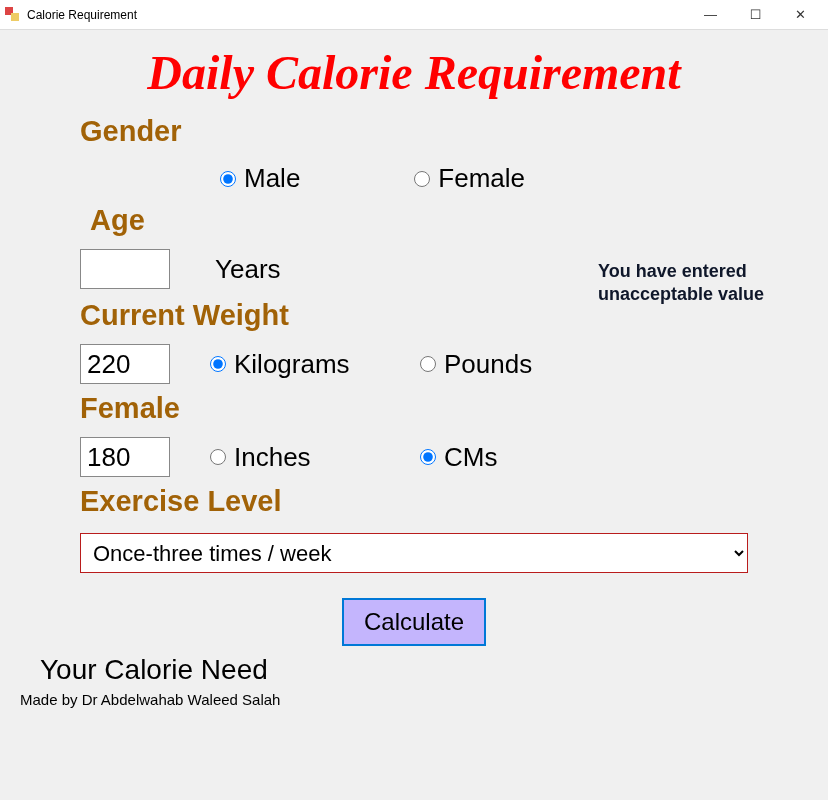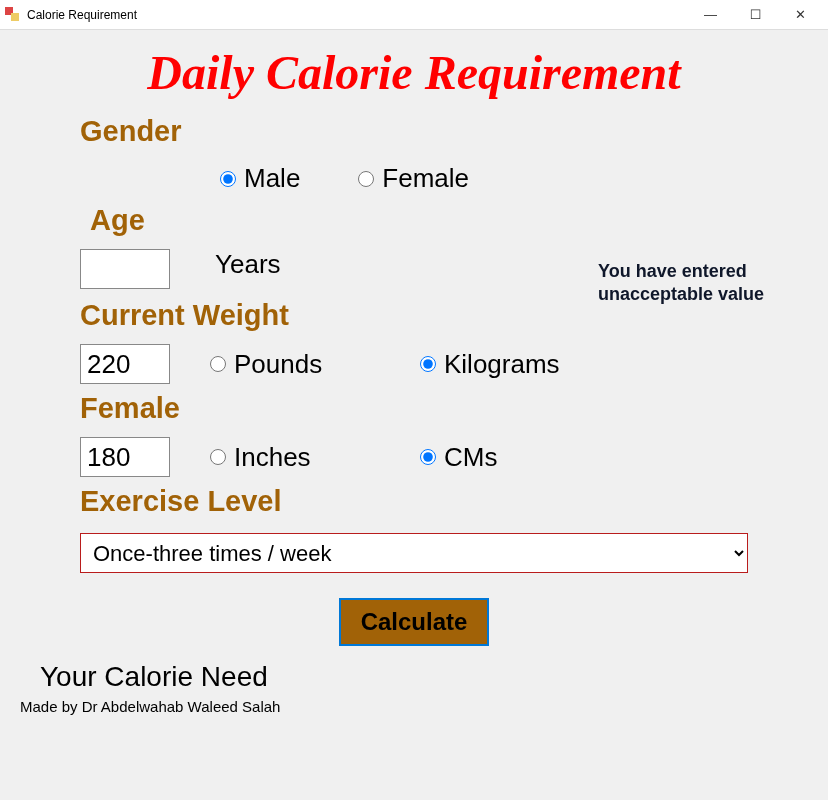--- a/index.html
+++ b/index.html
@@ -83,34 +83,35 @@
       font-weight: bold;
       font-size: 29px;
       color: #a16207;
       margin-left: 60px;
       margin-top: 8px;
     }
     .radio-row {
       display: flex;
       align-items: center;
       margin: 15px 0 10px 200px;
-      gap: 58px;
+      gap: 114px;
       font-size: 26px;
     }
     .radio-item {
       display: flex;
       align-items: center;
       gap: 8px;
     }
     .radio-item input[type="radio"] {
       width: 16px;
       height: 16px;
     }
     .input-row {
       display: flex;
+      align-items: center;
       margin: 12px 0 10px 60px;
       gap: 45px;
     }
     .text-input {
       width: 90px;
       height: 40px;
       font-size: 26px;
       padding: 2px 6px;
       border: 1px solid #888;
       background: #fff;
@@ -147,25 +148,25 @@
     .exercise-select {
       width: 100%;
       height: 40px;
       font-size: 22px;
       padding: 4px 8px;
       border: 1px solid #b91c1c;
       background: #fff;
     }
     .calc-btn {
       display: block;
-      margin: 25px auto 15px auto;
+      margin: 25px auto 8px auto;
       padding: 8px 20px;
       font-size: 24px;
-      font-weight: bold;
-      background: #a16207;
+      font-weight: normal;
+      background: #c4b5fd;
       border: 2px solid #0078d7;
       cursor: pointer;
     }
     .result-label {
       font-size: 28px;
       margin-left: 20px;
       margin-top: 5px;
     }
     .footer {
       font-size: 15px;
@@ -206,26 +207,26 @@
     <input type="text" class="text-input" value="" style="">
     <span class="unit-label">Years</span>
   </div>
 
   <div class="error-msg">You have entered unacceptable value</div>
 
   <div class="section-label">Current Weight</div>
   <div class="unit-radio-row">
     <input type="text" class="text-input" value="220" style="">
     <label class="radio-item">
+      <input type="radio" name="weight-unit" checked="" style="">
+      <span>Kilograms</span>
+    </label>
+    <label class="radio-item">
       <input type="radio" name="weight-unit" style="">
       <span>Pounds</span>
-    </label>
-    <label class="radio-item">
-      <input type="radio" name="weight-unit" checked="" style="">
-      <span>Kilograms</span>
     </label>
   </div>
 
   <div class="section-label">Female</div>
   <div class="unit-radio-row">
     <input type="text" class="text-input" value="180" style="">
     <label class="radio-item">
       <input type="radio" name="height-unit" style="">
       <span>Inches</span>
     </label>

